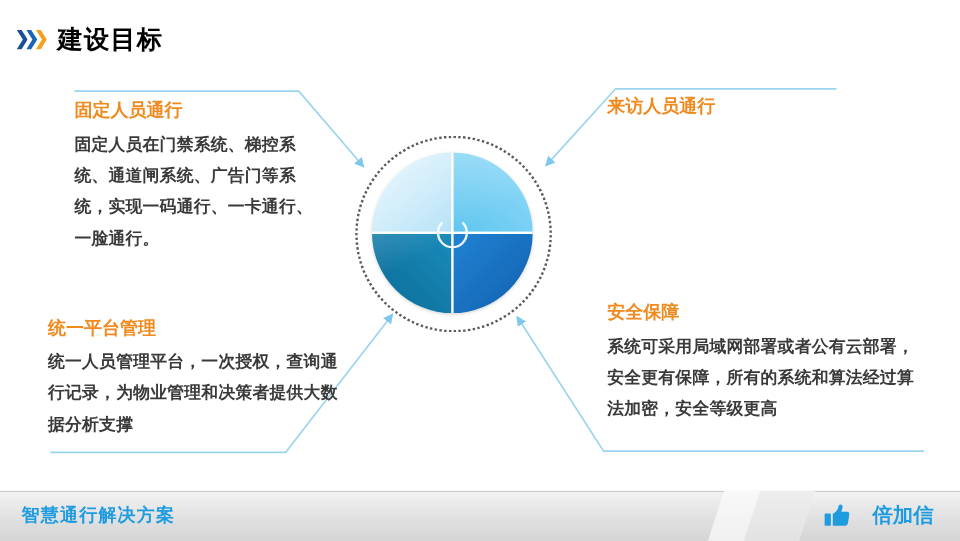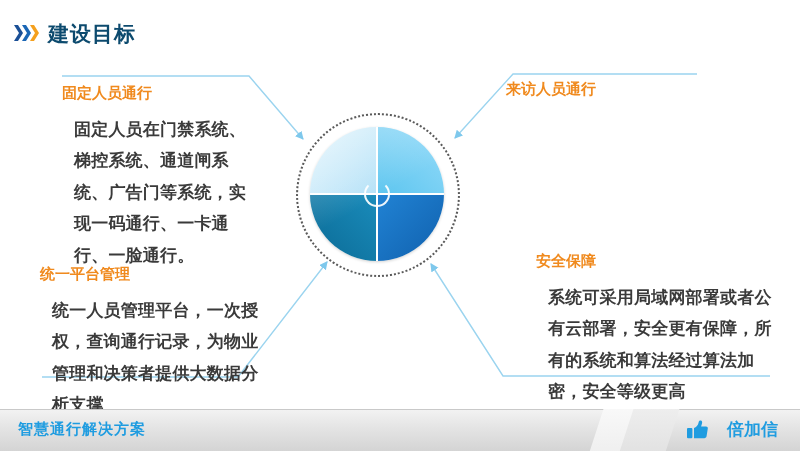--- a/index.html
+++ b/index.html
@@ -9,41 +9,41 @@
     font-family:"Liberation Sans","DejaVu Sans",sans-serif;
     overflow:hidden;position:relative;
   }
   #slide{position:absolute;left:0;top:0;width:800px;height:451px;overflow:hidden;background:#fff;}
 
   
   #title-bar{position:absolute;left:14px;top:18px;display:flex;align-items:center;height:30px;}
   #chevrons{display:flex;align-items:center;margin-right:10px;}
   .chev{width:9px;height:18px;margin-right:-1px;}
   #page-title{
-    font-size:21px;font-weight:bold;color:#0c4a6e;letter-spacing:1px;
+    font-size:21px;font-weight:bold;color:#000000;letter-spacing:1px;
     line-height:1;white-space:nowrap;
   }
 
   
   #connectors{position:absolute;left:0;top:0;width:800px;height:451px;pointer-events:none;}
 
   
   .callout{position:absolute;}
   .callout-title{
     font-size:15px;font-weight:bold;color:#f08a1e;
     margin:0 0 6px 0;line-height:1.2;white-space:nowrap;
   }
   .callout-body{
-    font-size:17px;color:#3a3a3a;line-height:1.85;margin:12px;
+    font-size:14px;color:#3a3a3a;line-height:1.85;margin:0;
     font-weight:bold;letter-spacing:.2px;
   }
   #callout-fixed{left:62px;top:84px;width:200px;}
   #callout-visitor{left:506px;top:80px;width:268px;}
   #callout-platform{left:40px;top:265px;width:245px;}
-  #callout-security{left:536px;top:252px;width:262px;}
+  #callout-security{left:506px;top:252px;width:262px;}
 
   
   #circle-wrap{position:absolute;left:296px;top:113px;width:164px;height:164px;}
   #dotted-ring{
     position:absolute;left:0;top:0;width:160px;height:160px;
     border:2px dotted #5a5a5a;border-radius:50%;
   }
   #pie{
     position:absolute;left:14px;top:14px;width:134px;height:134px;border-radius:50%;
     overflow:hidden;box-shadow:0 1px 3px rgba(0,0,0,.18);

